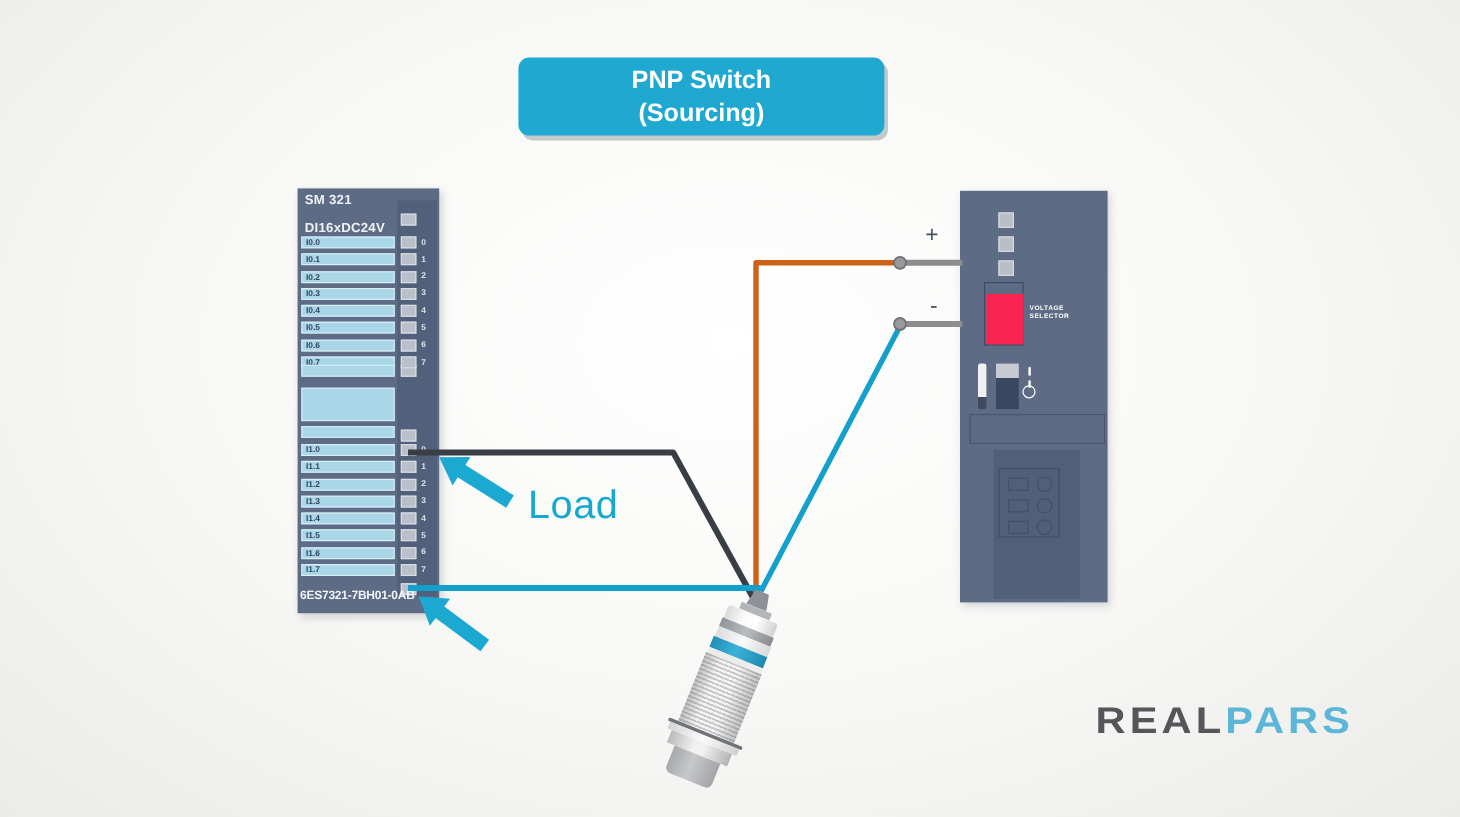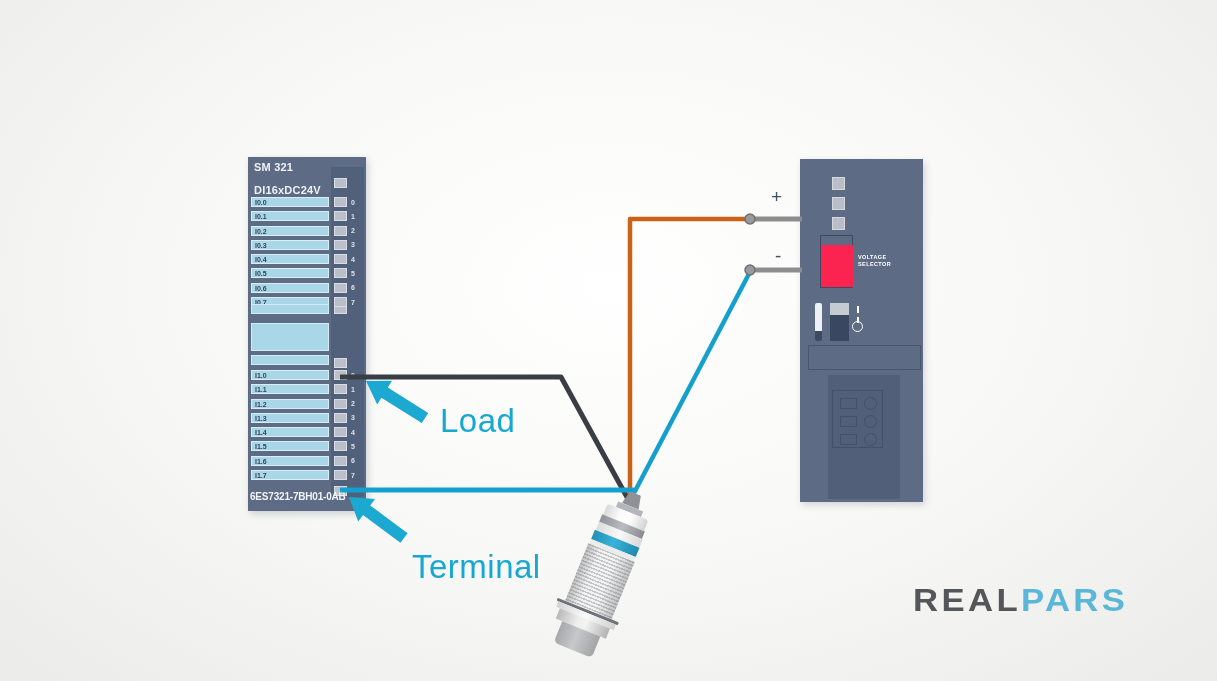--- a/index.html
+++ b/index.html
@@ -83,20 +83,24 @@
   
   .logo { position:absolute; left:913px; top:583px; font-size:31px; font-weight:800;
           letter-spacing:3px; z-index:8; transform:scaleX(1.12); transform-origin:left; }
   .logo-real { color:#55565a; } .logo-pars { color:#5bb6d8; }
 </style>
 </head>
 <body>
 
 <div class="canvas">
 
+  <div class="title-box">
+    <div>PNP Switch</div>
+    <div>(Sourcing)</div>
+  </div>
 
   <div class="plc">
     <div class="led-panel"></div>
     <div class="plc-h" style="top:4px">SM 321</div>
     <div class="plc-h" style="top:27px">DI16xDC24V</div>
 
     <div class="rows" style="top:40px">
       <div class="inrow">I0.0</div>
       <div class="inrow">I0.1</div>
       <div class="inrow">I0.2</div>
@@ -254,19 +258,18 @@
     <div class="sn-hex"></div>
     <div class="sn-tip"></div>
   </div>
 
   <svg class="layer z-top" width="1217" height="681" viewBox="0 0 1217 681">
     <polygon points="366,381 392,380.8 387.8,387.6 428.2,412.9 421.8,423.1 381.4,397.8 377.2,404.6" fill="#1ba8d1"></polygon>
     <polygon points="349,497 375,499 370.2,505.4 407.6,533.2 400.4,542.8 363,515 358.2,521.4" fill="#1ba8d1"></polygon>
   </svg>
 
   <div class="lbl" style="left:440px;top:402px">Load</div>
-  <div class="lbl" style="left:412px;top:548px">Terminal</div>
 
   <div class="logo">
     <span class="logo-real">REAL</span><span class="logo-pars">PARS</span>
   </div>
 
 </div>
 
 </body></html>

